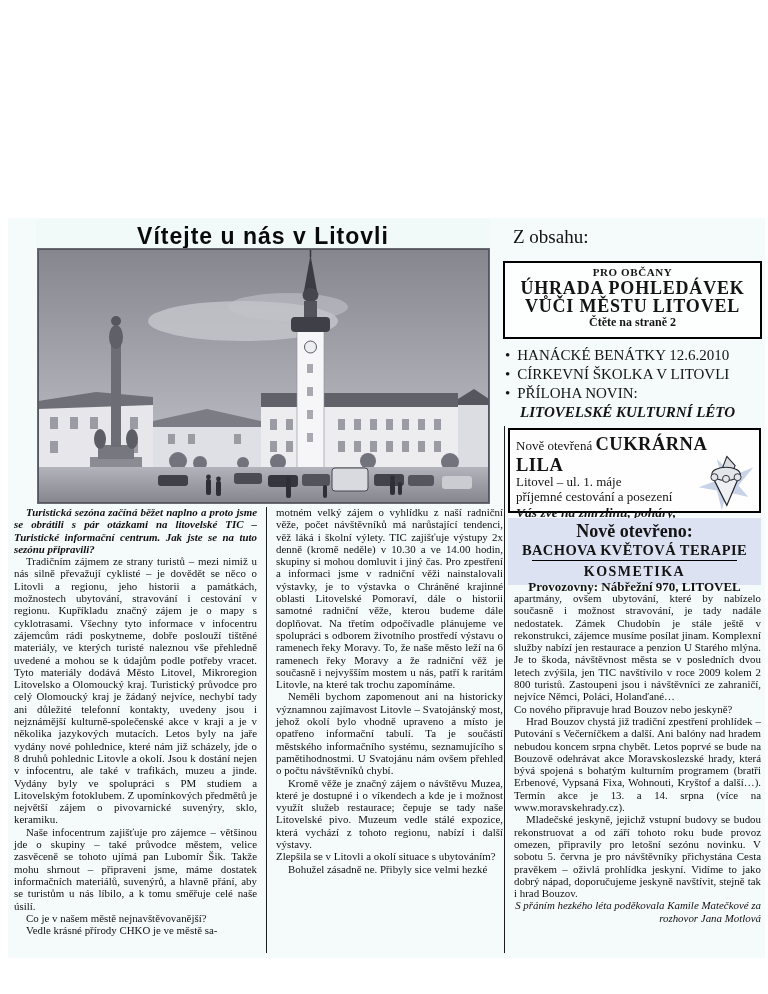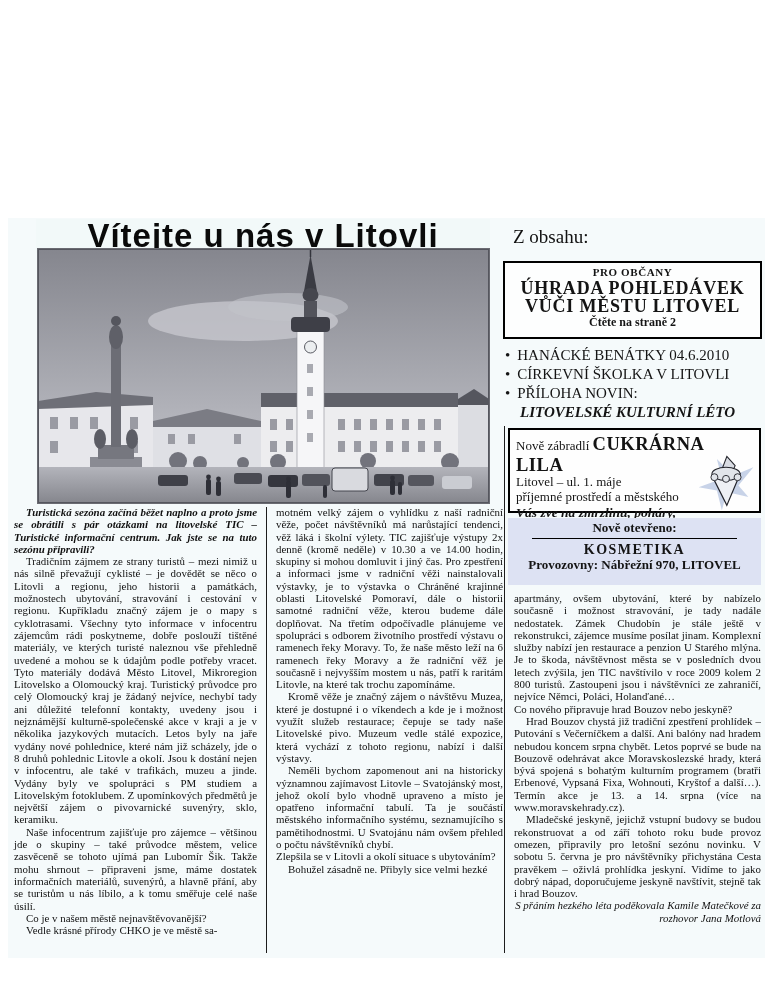--- a/index.html
+++ b/index.html
@@ -4,21 +4,21 @@
 <style>
   html,body{margin:0;padding:0;background:#ffffff;}
   .page{position:relative;width:768px;height:994px;background:#ffffff;overflow:hidden;
         font-family:"Liberation Serif", serif;color:#141414;}
   .tint{position:absolute;left:8px;top:218px;width:757px;height:740px;background:#f5fafb;}
 
   
   .title-band{position:absolute;left:36px;top:219px;width:454px;height:34px;
               display:flex;align-items:center;justify-content:center;background:#f2f9f9;}
   .title-band h1{margin:0;font-family:"Liberation Sans", sans-serif;font-weight:bold;
-                 font-size:33px;letter-spacing:1px;color:#0a0a0a;white-space:nowrap;}
+                 font-size:23px;letter-spacing:1px;color:#0a0a0a;white-space:nowrap;}
   .contents-label{position:absolute;left:513px;top:226px;font-size:19px;color:#111;text-align:center;}
 
   
   .photo-frame{position:absolute;left:38px;top:249px;width:451px;height:254px;
                outline:1px solid #6a6b72;background:#a9aab1;}
   .photo-frame svg{display:block;}
 
   
   .vrule{position:absolute;width:1px;background:#1c1c1c;}
   .vrule1{left:266px;top:507px;height:446px;}
@@ -45,21 +45,21 @@
             padding:4px 6px;position:absolute;line-height:1.12;}
   .cukrarna .intro{font-size:13px;}
   .cukrarna .name{font-size:18.5px;font-weight:bold;letter-spacing:.5px;}
   .cukrarna .plain{font-size:13px;}
   .cukrarna .bi{font-size:13.5px;font-weight:bold;font-style:italic;}
   .cukrarna .icecream{position:absolute;right:4px;top:24px;}
 
   
   .bachova{position:absolute;left:508px;top:518px;width:253px;height:67px;
            background:#dde2f3;box-sizing:border-box;text-align:center;padding-top:3px;line-height:1.15;}
-  .bachova .l1{font-size:13px;font-weight:bold;}
+  .bachova .l1{font-size:18px;font-weight:bold;}
   .bachova .l2{font-size:14.5px;font-weight:bold;letter-spacing:.4px;}
   .bachova hr{width:205px;border:none;border-top:1.5px solid #000;margin:2px auto 3px auto;}
   .bachova .l3{font-size:14px;font-weight:bold;letter-spacing:1.5px;}
   .bachova .l4{font-size:13px;font-weight:bold;}
 
   
   .col{position:absolute;top:506px;font-size:10.9px;line-height:12.3px;text-align:justify;color:#101010;}
   .col1{left:14px;width:243px;}
   .col2{left:276px;width:227px;}
   .col3{left:514px;top:592px;width:247px;}
@@ -203,63 +203,64 @@
   <div class="vrule vrule2"></div>
 
   <div class="info-box">
     <div class="l2">PRO OBČANY</div>
     <div class="l3">ÚHRADA POHLEDÁVEK</div>
     <div class="l4">VŮČI MĚSTU LITOVEL</div>
     <div class="l5">Čtěte na straně 2</div>
   </div>
 
   <div class="bullets">
-    <div class="row"><span class="dot">•</span><span>HANÁCKÉ BENÁTKY 04.6.2010</span></div>
+    <div class="row"><span class="dot">•</span><span>HANÁCKÉ BENÁTKY 12.6.2010</span></div>
     <div class="row"><span class="dot">•</span><span>CÍRKEVNÍ ŠKOLKA V LITOVLI</span></div>
     <div class="row"><span class="dot">•</span><span>PŘÍLOHA NOVIN:</span></div>
     <div class="sub">LITOVELSKÉ KULTURNÍ LÉTO</div>
   </div>
 
   <div class="cukrarna">
-    <div><span class="intro">Nově zábradlí </span><span class="name">CUKRÁRNA LILA</span></div>
+    <div><span class="intro">Nově otevřená </span><span class="name">CUKRÁRNA LILA</span></div>
     <div class="plain">Litovel – ul. 1. máje</div>
-    <div class="plain">příjemné prostředí a městského</div>
+    <div class="plain">příjemné cestování a posezení</div>
     <div class="bi">Vás zve na zmrzlinu, poháry,</div>
     <div class="bi">zákusky, koktejly, čaj,</div>
     <div class="bi">několik druhů káv, nealko nápoje</div>
     <svg class="icecream" width="58" height="58" viewBox="0 0 70 70">
       <polygon points="2,40 30,30 24,6 44,26 68,16 50,38 62,52 36,46 30,68 24,44" fill="#c8d3e8"></polygon>
       <polygon points="18,26 52,24 36,62" fill="#eef0f4" stroke="#23242b" stroke-width="1.5"></polygon>
       <path d="M36,3 L46,14 L40,28 L28,24 Z" fill="#d9dce3" stroke="#23242b" stroke-width="1.3"></path>
       <ellipse cx="35" cy="24" rx="17" ry="8" fill="#e2e5ea" stroke="#23242b" stroke-width="1.3"></ellipse>
       <circle cx="21" cy="28" r="4.2" fill="#e2e5ea" stroke="#23242b" stroke-width="1.1"></circle>
       <circle cx="35" cy="30" r="4.2" fill="#e2e5ea" stroke="#23242b" stroke-width="1.1"></circle>
       <circle cx="49" cy="28" r="4.2" fill="#e2e5ea" stroke="#23242b" stroke-width="1.1"></circle>
     </svg>
   </div>
 
   <div class="bachova">
     <div class="l1">Nově otevřeno:</div>
+    <div class="l2">BACHOVA KVĚTOVÁ TERAPIE</div>
     <hr>
     <div class="l3">KOSMETIKA</div>
     <div class="l4">Provozovny: Nábřežní 970, LITOVEL</div>
   </div>
 
   <div class="col col1">
     <p class="lead">Turistická sezóna začíná běžet naplno a proto jsme se obrátili s pár otázkami na litovelské TIC – Turistické informační centrum. Jak jste se na tuto sezónu připravili?</p>
     <p>Tradičním zájmem ze strany turistů – mezi nimiž u nás silně převažují cyklisté – je dovědět se něco o Litovli a regionu, jeho historii a památkách, možnostech ubytování, stravování i cestování v regionu. Kupříkladu značný zájem je o mapy s cyklotrasami. Všechny tyto informace v infocentru zájemcům rádi poskytneme, dobře poslouží tištěné materiály, ve kterých turisté naleznou vše přehledně uvedené a mohou se k údajům podle potřeby vracet. Tyto materiály dodává Město Litovel, Mikroregion Litovelsko a Olomoucký kraj. Turistický průvodce pro celý Olomoucký kraj je žádaný nejvíce, nechybí tady ani důležité telefonní kontakty, uvedeny jsou i nejznámější kulturně-společenské akce v kraji a je v několika jazykových mutacích. Letos byly na jaře vydány nové pohlednice, které nám již scházely, jde o 8 druhů pohlednic Litovle a okolí. Jsou k dostání nejen v infocentru, ale také v trafikách, muzeu a jinde. Vydány byly ve spolupráci s PM studiem a Litovelským fotoklubem. Z upomínkových předmětů je největší zájem o pivovarnické suvenýry, sklo, keramiku.</p>
     <p>Naše infocentrum zajišťuje pro zájemce – většinou jde o skupiny – také průvodce městem, velice zasvěceně se tohoto ujímá pan Lubomír Šik. Takže mohu shrnout – připraveni jsme, máme dostatek informačních materiálů, suvenýrů, a hlavně přání, aby se turistům u nás líbilo, a k tomu směřuje celé naše úsilí.</p>
     <p class="q">Co je v našem městě nejnavštěvovanější?</p>
     <p>Vedle krásné přírody CHKO je ve městě sa-</p>
   </div>
 
   <div class="col col2">
     <p style="text-indent:0">motném velký zájem o vyhlídku z naší radniční věže, počet návštěvníků má narůstající tendenci, věž láká i školní výlety. TIC zajišťuje výstupy 2x denně (kromě neděle) v 10.30 a ve 14.00 hodin, skupiny si mohou domluvit i jiný čas. Pro zpestření a informaci jsme v radniční věži nainstalovali výstavky, je to výstavka o Chráněné krajinné oblasti Litovelské Pomoraví, dále o historii samotné radniční věže, kterou budeme dále doplňovat. Na třetím odpočívadle plánujeme ve spolupráci s odborem životního prostředí výstavu o ramenech řeky Moravy. To, že naše město leží na 6 ramenech řeky Moravy a že radniční věž je současně i nejvyšším mostem u nás, patří k raritám Litovle, na které tak trochu zapomínáme.</p>
+    <p>Neměli bychom zapomenout ani na historicky významnou zajímavost Litovle – Svatojánský most, jehož okolí bylo vhodně upraveno a místo je opatřeno informační tabulí. Ta je součástí městského informačního systému, seznamujícího s pamětihodnostmi. U Svatojánu nám ovšem přehled o počtu návštěvníků chybí.</p>
     <p>Kromě věže je značný zájem o návštěvu Muzea, které je dostupné i o víkendech a kde je i možnost využít služeb restaurace; čepuje se tady naše Litovelské pivo. Muzeum vedle stálé expozice, která vychází z tohoto regionu, nabízí i další výstavy.</p>
-    <p>Neměli bychom zapomenout ani na historicky významnou zajímavost Litovle – Svatojánský most, jehož okolí bylo vhodně upraveno a místo je opatřeno informační tabulí. Ta je součástí městského informačního systému, seznamujícího s pamětihodnostmi. U Svatojánu nám ovšem přehled o počtu návštěvníků chybí.</p>
     <p class="q" style="text-indent:0">Zlepšila se v Litovli a okolí situace s ubytováním?</p>
     <p>Bohužel zásadně ne. Přibyly sice velmi hezké</p>
   </div>
 
   <div class="col col3">
     <p style="text-indent:0">apartmány, ovšem ubytování, které by nabízelo současně i možnost stravování, je tady nadále nedostatek. Zámek Chudobín je stále ještě v rekonstrukci, zájemce musíme posílat jinam. Komplexní služby nabízí jen restaurace a penzion U Starého mlýna. Je to škoda, návštěvnost města se v posledních dvou letech zvýšila, jen TIC navštívilo v roce 2009 kolem 2 800 turistů. Zastoupeni jsou i návštěvníci ze zahraničí, nejvíce Němci, Poláci, Holanďané…</p>
     <p class="q" style="text-indent:0">Co nového připravuje hrad Bouzov nebo jeskyně?</p>
     <p>Hrad Bouzov chystá již tradiční zpestření prohlídek – Putování s Večerníčkem a další. Ani balóny nad hradem nebudou koncem srpna chybět. Letos poprvé se bude na Bouzově odehrávat akce Moravskoslezské hrady, která bývá spojená s bohatým kulturním programem (bratři Erbenové, Vypsaná Fixa, Wohnouti, Kryštof a další…). Termín akce je 13. a 14. srpna (více na www.moravskehrady.cz).</p>
     <p>Mladečské jeskyně, jejichž vstupní budovy se budou rekonstruovat a od září tohoto roku bude provoz omezen, připravily pro letošní sezónu novinku. V sobotu 5. června je pro návštěvníky přichystána Cesta pravěkem – oživlá prohlídka jeskyní. Vidíme to jako dobrý nápad, doporučujeme jeskyně navštívit, stejně tak i hrad Bouzov.</p>
     <p class="sign">S přáním hezkého léta poděkovala Kamile Matečkové za rozhovor Jana Motlová</p>

